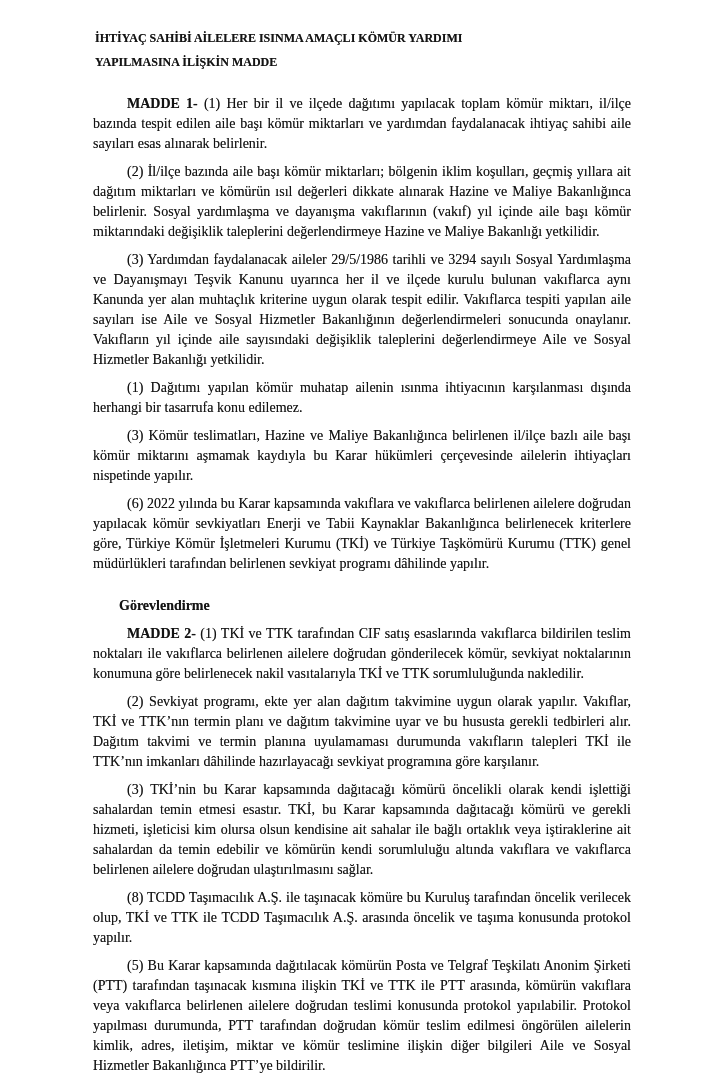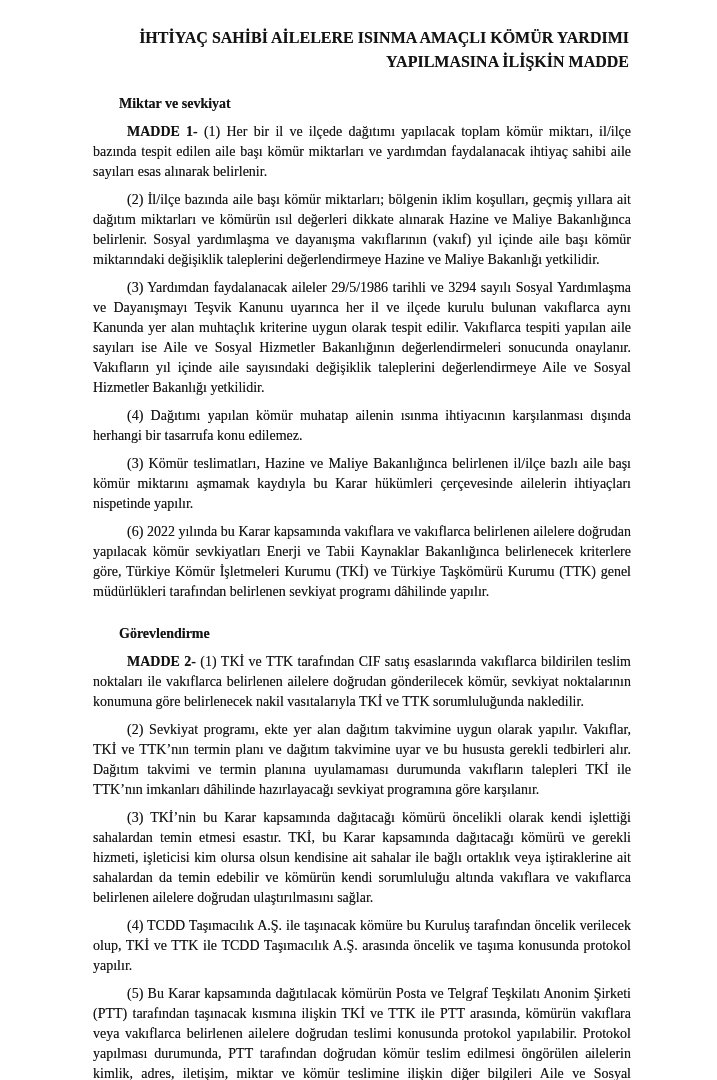--- a/index.html
+++ b/index.html
@@ -15,23 +15,23 @@
     padding: 26px 78px 20px 85px;
     font-family: "Liberation Serif", "DejaVu Serif", serif;
     font-size: 14px;
     line-height: 20px;
     color: #141414;
     text-shadow: 0 0 0.35px rgba(20,20,20,0.55);
     overflow: hidden;
   }
   .doc-title {
     font-weight: bold;
-    font-size: 16px;
+    font-size: 12px;
     line-height: 24px;
-    text-align: right;
+    text-align: left;
     margin: 0 10px 20px 10px;
   }
   .section-heading {
     font-weight: bold;
     margin: 0;
     text-indent: 34px;
     text-align: justify;
   }
   .section-heading.second {
     margin-top: 22px;
@@ -50,32 +50,31 @@
 <body>
 
 <div class="page">
 
   <h1 class="doc-title">
     <span>İHTİYAÇ SAHİBİ AİLELERE ISINMA AMAÇLI KÖMÜR YARDIMI</span><br>
     <span>YAPILMASINA İLİŞKİN MADDE</span>
   </h1>
 
   <section>
-    <p class="section-heading">Miktar ve sevkiyat</p>
     <p class="para"><b>MADDE 1-</b> <span>(1) Her bir il ve ilçede dağıtımı yapılacak toplam kömür miktarı, il/ilçe bazında tespit edilen aile başı kömür miktarları ve yardımdan faydalanacak ihtiyaç sahibi aile sayıları esas alınarak belirlenir.</span></p>
     <p class="para">(2) İl/ilçe bazında aile başı kömür miktarları; bölgenin iklim koşulları, geçmiş yıllara ait dağıtım miktarları ve kömürün ısıl değerleri dikkate alınarak Hazine ve Maliye Bakanlığınca belirlenir. Sosyal yardımlaşma ve dayanışma vakıflarının (vakıf) yıl içinde aile başı kömür miktarındaki değişiklik taleplerini değerlendirmeye Hazine ve Maliye Bakanlığı yetkilidir.</p>
     <p class="para">(3) Yardımdan faydalanacak aileler 29/5/1986 tarihli ve 3294 sayılı Sosyal Yardımlaşma ve Dayanışmayı Teşvik Kanunu uyarınca her il ve ilçede kurulu bulunan vakıflarca aynı Kanunda yer alan muhtaçlık kriterine uygun olarak tespit edilir. Vakıflarca tespiti yapılan aile sayıları ise Aile ve Sosyal Hizmetler Bakanlığının değerlendirmeleri sonucunda onaylanır. Vakıfların yıl içinde aile sayısındaki değişiklik taleplerini değerlendirmeye Aile ve Sosyal Hizmetler Bakanlığı yetkilidir.</p>
-    <p class="para">(4) Dağıtımı yapılan kömür muhatap ailenin ısınma ihtiyacının karşılanması dışında herhangi bir tasarrufa konu edilemez.</p>
+    <p class="para">(1) Dağıtımı yapılan kömür muhatap ailenin ısınma ihtiyacının karşılanması dışında herhangi bir tasarrufa konu edilemez.</p>
     <p class="para">(3) Kömür teslimatları, Hazine ve Maliye Bakanlığınca belirlenen il/ilçe bazlı aile başı kömür miktarını aşmamak kaydıyla bu Karar hükümleri çerçevesinde ailelerin ihtiyaçları nispetinde yapılır.</p>
     <p class="para">(6) 2022 yılında bu Karar kapsamında vakıflara ve vakıflarca belirlenen ailelere doğrudan yapılacak kömür sevkiyatları Enerji ve Tabii Kaynaklar Bakanlığınca belirlenecek kriterlere göre, Türkiye Kömür İşletmeleri Kurumu (TKİ) ve Türkiye Taşkömürü Kurumu (TTK) genel müdürlükleri tarafından belirlenen sevkiyat programı dâhilinde yapılır.</p>
   </section>
 
   <section>
     <p class="section-heading second">Görevlendirme</p>
     <p class="para"><b>MADDE 2-</b> <span>(1) TKİ ve TTK tarafından CIF satış esaslarında vakıflarca bildirilen teslim noktaları ile vakıflarca belirlenen ailelere doğrudan gönderilecek kömür, sevkiyat noktalarının konumuna göre belirlenecek nakil vasıtalarıyla TKİ ve TTK sorumluluğunda nakledilir.</span></p>
     <p class="para">(2) Sevkiyat programı, ekte yer alan dağıtım takvimine uygun olarak yapılır. Vakıflar, TKİ ve TTK’nın termin planı ve dağıtım takvimine uyar ve bu hususta gerekli tedbirleri alır. Dağıtım takvimi ve termin planına uyulamaması durumunda vakıfların talepleri TKİ ile TTK’nın imkanları dâhilinde hazırlayacağı sevkiyat programına göre karşılanır.</p>
     <p class="para">(3) TKİ’nin bu Karar kapsamında dağıtacağı kömürü öncelikli olarak kendi işlettiği sahalardan temin etmesi esastır. TKİ, bu Karar kapsamında dağıtacağı kömürü ve gerekli hizmeti, işleticisi kim olursa olsun kendisine ait sahalar ile bağlı ortaklık veya iştiraklerine ait sahalardan da temin edebilir ve kömürün kendi sorumluluğu altında vakıflara ve vakıflarca belirlenen ailelere doğrudan ulaştırılmasını sağlar.</p>
-    <p class="para">(4) TCDD Taşımacılık A.Ş. ile taşınacak kömüre bu Kuruluş tarafından öncelik verilecek olup, TKİ ve TTK ile TCDD Taşımacılık A.Ş. arasında öncelik ve taşıma konusunda protokol yapılır.</p>
+    <p class="para">(8) TCDD Taşımacılık A.Ş. ile taşınacak kömüre bu Kuruluş tarafından öncelik verilecek olup, TKİ ve TTK ile TCDD Taşımacılık A.Ş. arasında öncelik ve taşıma konusunda protokol yapılır.</p>
     <p class="para">(5) Bu Karar kapsamında dağıtılacak kömürün Posta ve Telgraf Teşkilatı Anonim Şirketi (PTT) tarafından taşınacak kısmına ilişkin TKİ ve TTK ile PTT arasında, kömürün vakıflara veya vakıflarca belirlenen ailelere doğrudan teslimi konusunda protokol yapılabilir. Protokol yapılması durumunda, PTT tarafından doğrudan kömür teslim edilmesi öngörülen ailelerin kimlik, adres, iletişim, miktar ve kömür teslimine ilişkin diğer bilgileri Aile ve Sosyal Hizmetler Bakanlığınca PTT’ye bildirilir.</p>
     <p class="para">(6) TCDD Taşımacılık A.Ş. ve PTT, kömürlerin eksiksiz ve zamanında teslim edilmesi için gerekli önlemleri alır.</p>
   </section>
 
 </div>
 
 </body></html>

